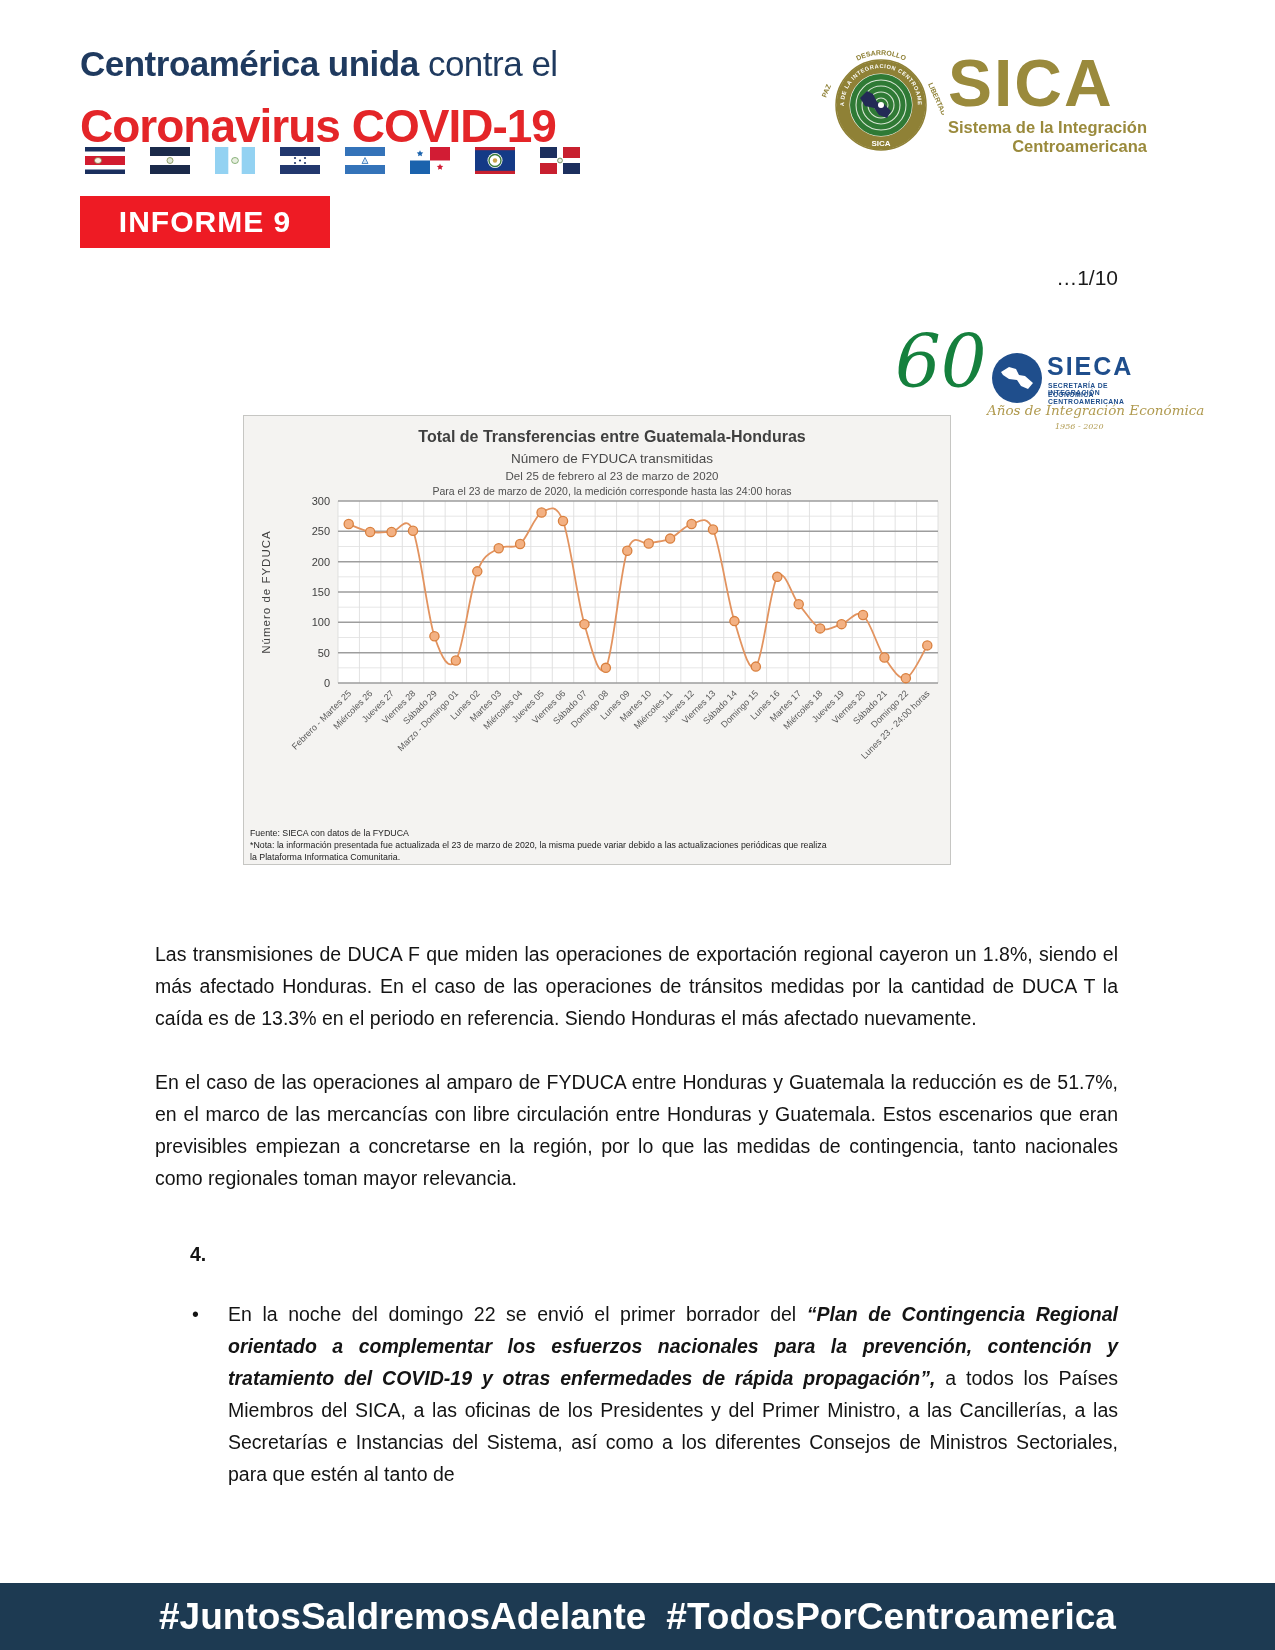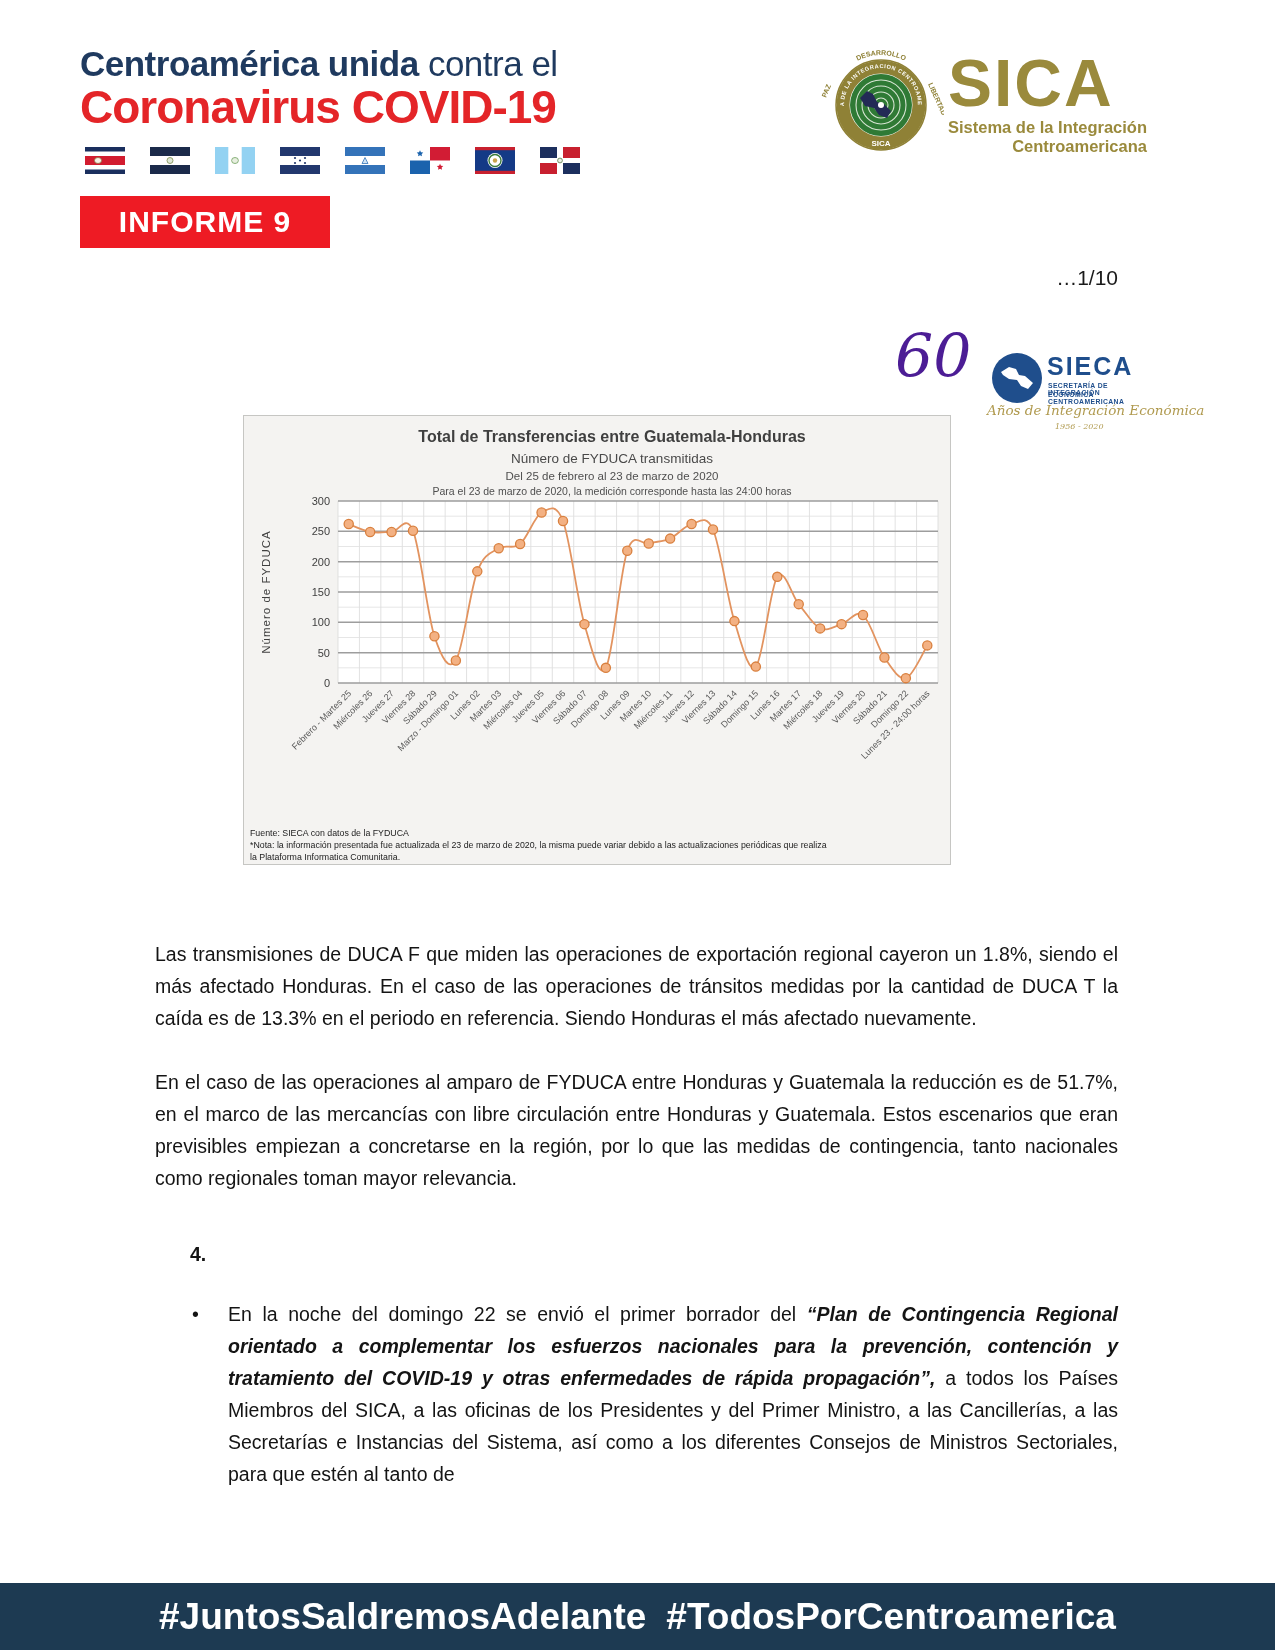--- a/index.html
+++ b/index.html
@@ -3,40 +3,40 @@
 <meta charset="utf-8">
 <style>
   html,body{margin:0;padding:0;background:#ffffff;}
   .page{position:relative;width:1275px;height:1650px;background:#ffffff;overflow:hidden;
         font-family:"Liberation Sans",sans-serif;}
 
   
   .header-title{position:absolute;left:80px;top:46px;line-height:1.05;}
   .title-l1{font-size:35px;color:#1f3a5f;letter-spacing:-0.5px;}
   .title-l1 .bold{font-weight:700;}
-  .title-l2{font-size:46px;font-weight:800;color:#e42528;letter-spacing:-1px;margin-top:0;}
+  .title-l2{font-size:46px;font-weight:800;color:#e42528;letter-spacing:-1px;margin-top:19px;}
 
   .flags{position:absolute;left:85px;top:147px;display:flex;gap:25px;}
   .flags svg{display:block;}
 
   .informe{position:absolute;left:80px;top:196px;width:250px;height:52px;background:#ee1b24;
            color:#ffffff;font-size:30px;font-weight:700;letter-spacing:1px;
            display:flex;align-items:center;justify-content:center;}
 
   .sica-seal{position:absolute;left:818px;top:38px;}
   .sica-text{position:absolute;left:948px;top:52px;color:#9a8a3c;}
   .sica-acronym{font-size:66px;font-weight:800;line-height:0.95;letter-spacing:2px;}
   .sica-sub{font-size:16.5px;font-weight:700;line-height:19px;margin-top:3px;text-align:right;}
 
   .page-num{position:absolute;right:157px;top:266px;font-size:21px;color:#1a1a1a;}
 
   
   .sieca{position:absolute;left:895px;top:330px;width:250px;height:108px;}
   .sieca-60{position:absolute;left:0px;top:-4px;font-family:"DejaVu Serif",serif;font-style:italic;
-            font-size:60px;color:#4c1d95;line-height:1;}
+            font-size:72px;color:#15803d;line-height:1;}
   .sieca-circle{position:absolute;left:96px;top:22px;}
   .sieca-name{position:absolute;left:152px;top:22px;font-size:25px;font-weight:700;color:#1f4e8c;letter-spacing:2px;}
   .sieca-cap{position:absolute;left:153px;font-size:6.8px;font-weight:700;color:#1f4e8c;letter-spacing:0.4px;}
   .cap1{top:52px;} .cap2{top:61px;}
   .sieca-tagline{position:absolute;left:92px;top:72px;font-family:"DejaVu Serif",serif;font-style:italic;
                  font-size:13.5px;color:#b09a4f;white-space:nowrap;}
   .sieca-years{position:absolute;left:160px;top:92px;font-family:"DejaVu Serif",serif;font-style:italic;
                font-size:8px;color:#b09a4f;}
 
   

